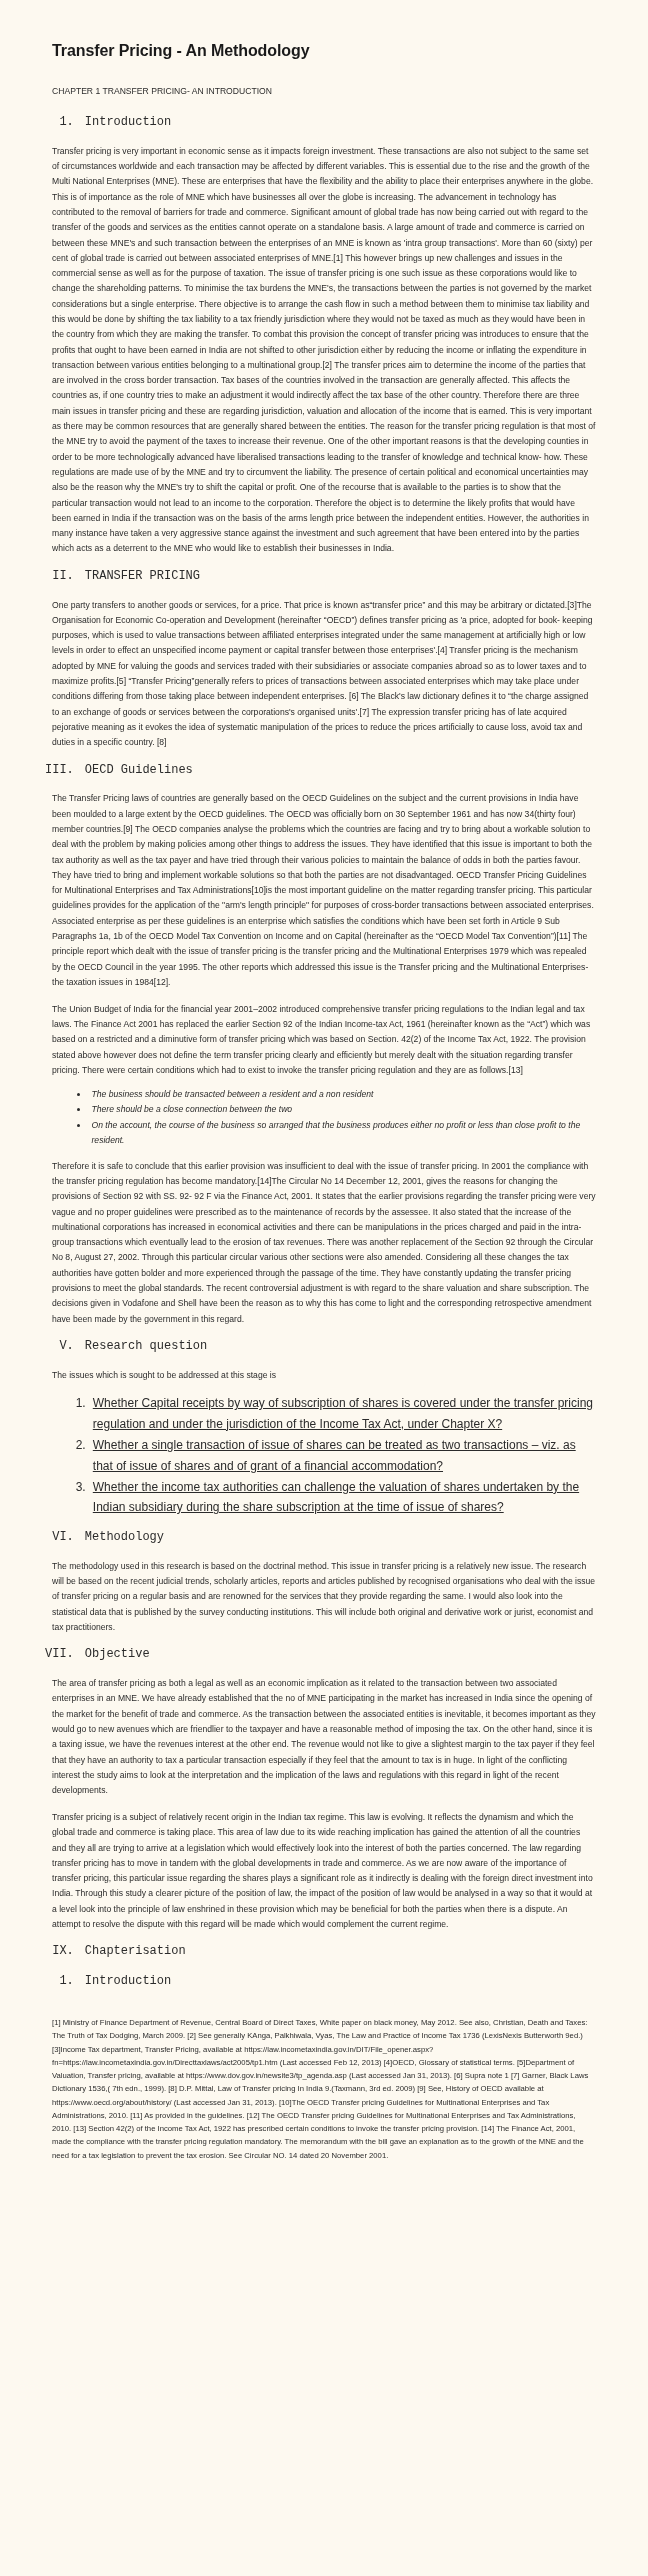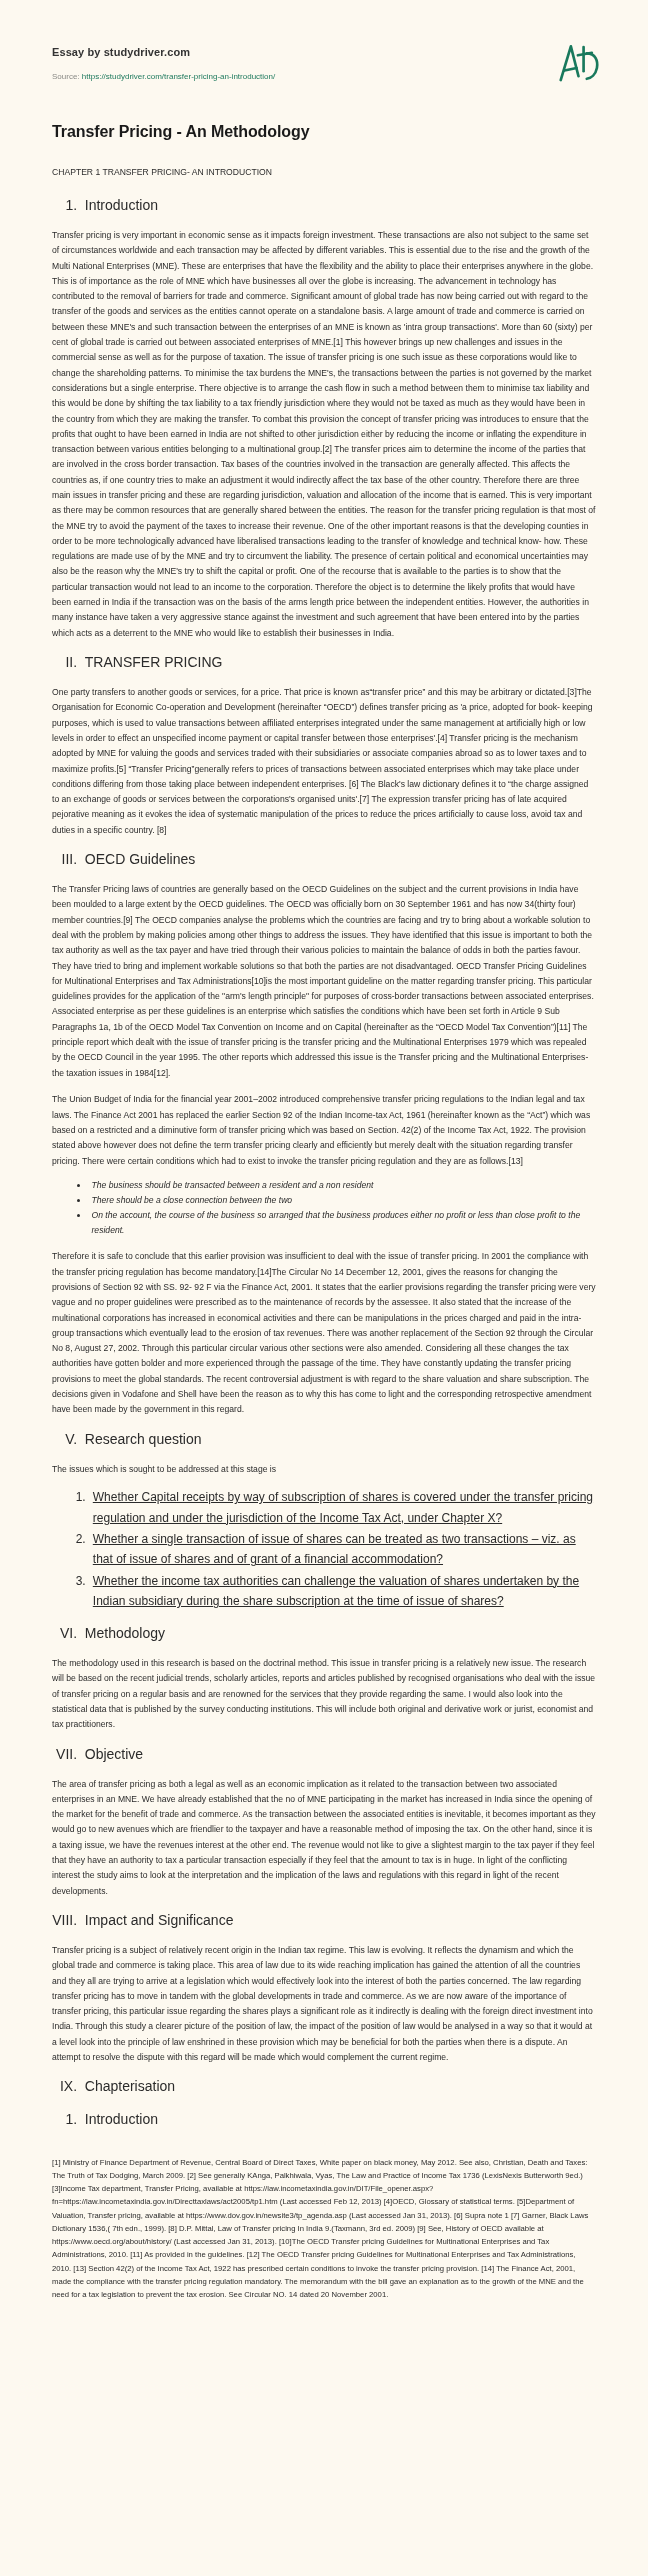--- a/index.html
+++ b/index.html
@@ -77,25 +77,26 @@
     margin: 10px 0 0 0;
     padding-left: 29px;
   }
   ol.roman {
     list-style: upper-roman;
   }
   ol.arabic {
     list-style: decimal;
   }
   ol.roman > li, ol.arabic > li {
-    font-size: 14px;
+    font-size: 12px;
     color: #2b2b2b;
     line-height: 1.62;
     padding-left: 3.8px;
     margin: 0 0 1.3px 0;
+    font-family: Liberation Mono, monospace;
   }
   p.body {
     font-size: 8.6px;
     color: #2b2b2b;
     line-height: 1.78;
     margin: 11.4px 0 0 0;
     text-align: left;
   }
   ul.bullets {
     margin: 8.9px 0 0 0;
@@ -133,38 +134,20 @@
     line-height: 1.72;
     margin: 0;
     word-break: break-word;
   }
 </style>
 </head>
 <body>
 
 <div class="page">
 
-  <div class="header">
-    <div class="brandline">Essay by studydriver.com</div>
-    <div class="sourceline">
-      <span class="srclabel">Source:</span>
-      <span class="srcurl">https://studydriver.com/transfer-pricing-an-introduction/</span>
-    </div>
-    <div class="logo">
-      <svg viewBox="0 0 74 72" width="47" height="46" aria-hidden="true">
-        <g fill="none" stroke="#19795c" stroke-width="4.2" stroke-linecap="round" stroke-linejoin="round">
-          <path d="M9 66 L25 13 L37 60"></path>
-          <path d="M15 51 L34 47"></path>
-          <path d="M45 14 L45 52"></path>
-          <path d="M36 27 L58 23"></path>
-          <path d="M50 24 C64 24 68 36 66 47 C64 57 57 63 50 64"></path>
-        </g>
-      </svg>
-    </div>
-  </div>
 
   <div class="content">
 
     <h1 class="doc-title">Transfer Pricing - An Methodology</h1>
 
     <p class="chapter-head">CHAPTER 1 TRANSFER PRICING- AN INTRODUCTION</p>
 
     <ol class="roman" start="1" style="list-style: decimal;">
       <li>Introduction</li>
     </ol>
@@ -211,23 +194,20 @@
     </ol>
 
     <p class="body">The methodology used in this research is based on the doctrinal method. This issue in transfer pricing is a relatively new issue. The research will be based on the recent judicial trends, scholarly articles, reports and articles published by recognised organisations who deal with the issue of transfer pricing on a regular basis and are renowned for the services that they provide regarding the same. I would also look into the statistical data that is published by the survey conducting institutions. This will include both original and derivative work or jurist, economist and tax practitioners.</p>
 
     <ol class="roman" start="7">
       <li>Objective</li>
     </ol>
 
     <p class="body">The area of transfer pricing as both a legal as well as an economic implication as it related to the transaction between two associated enterprises in an MNE. We have already established that the no of MNE participating in the market has increased in India since the opening of the market for the benefit of trade and commerce. As the transaction between the associated entities is inevitable, it becomes important as they would go to new avenues which are friendlier to the taxpayer and have a reasonable method of imposing the tax. On the other hand, since it is a taxing issue, we have the revenues interest at the other end. The revenue would not like to give a slightest margin to the tax payer if they feel that they have an authority to tax a particular transaction especially if they feel that the amount to tax is in huge. In light of the conflicting interest the study aims to look at the interpretation and the implication of the laws and regulations with this regard in light of the recent developments.</p>
 
-    <ol class="roman" start="8">
-      <li>Impact and Significance</li>
-    </ol>
 
     <p class="body">Transfer pricing is a subject of relatively recent origin in the Indian tax regime. This law is evolving. It reflects the dynamism and which the global trade and commerce is taking place. This area of law due to its wide reaching implication has gained the attention of all the countries and they all are trying to arrive at a legislation which would effectively look into the interest of both the parties concerned. The law regarding transfer pricing has to move in tandem with the global developments in trade and commerce. As we are now aware of the importance of transfer pricing, this particular issue regarding the shares plays a significant role as it indirectly is dealing with the foreign direct investment into India. Through this study a clearer picture of the position of law, the impact of the position of law would be analysed in a way so that it would at a level look into the principle of law enshrined in these provision which may be beneficial for both the parties when there is a dispute. An attempt to resolve the dispute with this regard will be made which would complement the current regime.</p>
 
     <ol class="roman" start="9">
       <li>Chapterisation</li>
     </ol>
 
     <ol class="arabic" start="1">
       <li>Introduction</li>
     </ol>

